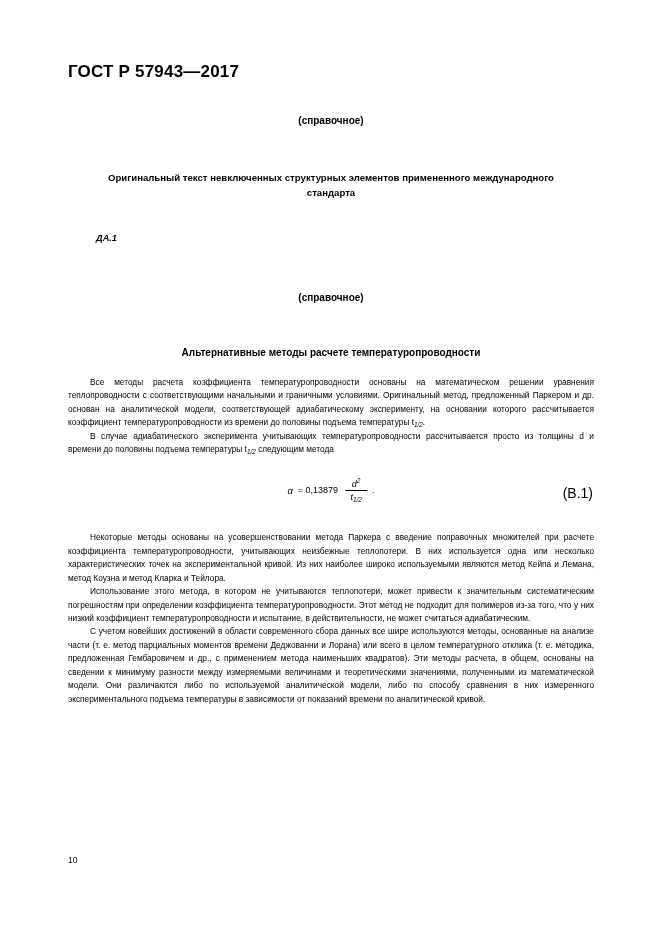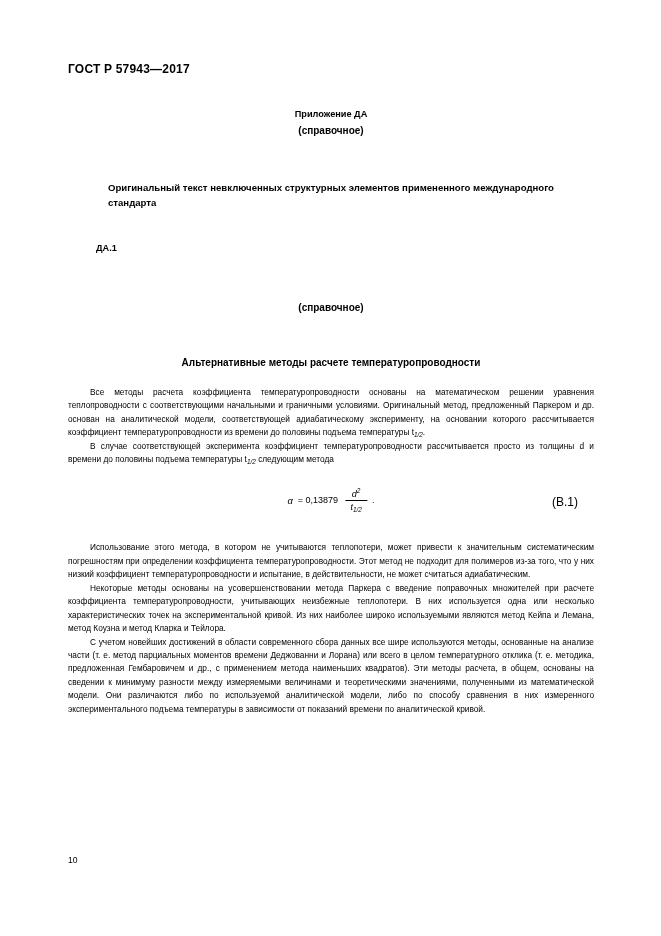--- a/index.html
+++ b/index.html
@@ -21,21 +21,21 @@
     width: 661px;
     height: 936px;
   }
   .content {
     position: absolute;
     left: 68px;
     top: 62px;
     width: 526px;
   }
   .doc-header {
-    font-size: 12px;
+    font-size: 17px;
     font-weight: bold;
     letter-spacing: 0.2px;
     margin-bottom: 30px;
   }
   .center {
     text-align: center;
   }
   .annex-label {
     font-size: 9.2px;
     font-weight: bold;
@@ -47,27 +47,28 @@
     line-height: 1.75;
   }
   .spacer-32 { height: 32px; }
   .spacer-18 { height: 18px; }
   .spacer-40 { height: 40px; }
   .spacer-46 { height: 46px; }
   .title-block {
     font-size: 9.6px;
     font-weight: bold;
     line-height: 1.65;
-    text-align: left;
+    text-align: center;
     padding: 0 40px;
   }
   .clause-num {
     font-size: 9.2px;
     font-weight: bold;
     margin-left: 28px;
+    font-style: italic;
   }
   .section-title {
     font-size: 10px;
     font-weight: bold;
     text-align: center;
   }
   .body-text {
     font-size: 8.3px;
     line-height: 1.62;
     text-align: justify;
@@ -126,42 +127,41 @@
     vertical-align: super;
     font-style: italic;
   }
   sub.sub {
     font-size: 6.4px;
     vertical-align: -0.25em;
     font-style: italic;
   }
   .eq-num {
     position: absolute;
-    right: 16px;
+    right: 1px;
     top: 12px;
-    font-size: 12px;
+    font-size: 14px;
   }
   .page-number {
     position: absolute;
     left: 68px;
     top: 855px;
     font-size: 8.6px;
     text-align: right;
   }
 </style>
 </head>
 <body>
 
 <div class="page">
 
   <div class="content">
 
     <div class="doc-header">ГОСТ Р 57943—2017</div>
 
-    <div class="center annex-label">Приложение ДА</div>
     <div class="center annex-sub">(справочное)</div>
 
     <div class="spacer-40"></div>
 
     <div class="title-block">Оригинальный текст невключенных структурных элементов примененного международного стандарта</div>
 
     <div class="spacer-32"></div>
 
     <div class="clause-num">ДА.1</div>
 
@@ -170,40 +170,40 @@
     <div class="center annex-sub">(справочное)</div>
 
     <div class="spacer-40"></div>
 
     <div class="section-title">Альтернативные методы расчете температуропроводности</div>
 
     <div class="spacer-18"></div>
 
     <div class="body-text">
       <p><span>Все методы расчета коэффициента температуропроводности основаны на математическом решении уравнения теплопроводности с соответствующими начальными и граничными условиями. Оригинальный метод, предложенный Паркером и др. основан на аналитической модели, соответствующей адиабатическому эксперименту, на основании которого рассчитывается коэффициент температуропроводности из времени до половины подъема температуры t</span><sub class="sub">1/2</sub><span>.</span></p>
-      <p><span>В случае соответствующей эксперимента коэффициент температуропроводности рассчитывается просто из толщины d и времени до половины подъема температуры t</span><sub class="sub">1/2</sub><span> следующим метода</span></p>
+      <p><span>В случае адиабатического эксперимента учитывающих температуропроводности рассчитывается просто из толщины d и времени до половины подъема температуры t</span><sub class="sub">1/2</sub><span> следующим метода</span></p>
     </div>
 
     <div class="formula-row">
       <div class="formula">
         <span class="alpha">α</span>
         <span>= 0,13879</span>
         <span class="frac">
           <span class="num"><span>d</span><sup class="exp">2</sup></span>
           <span class="bar"></span>
           <span class="den"><span>t</span><sub class="sub">1/2</sub></span>
         </span>
         <span>.</span>
       </div>
       <div class="eq-num">(В.1)</div>
     </div>
 
     <div class="body-text">
+      <p>Некоторые методы основаны на усовершенствовании метода Паркера с введение поправочных множителей при расчете коэффициента температуропроводности, учитывающих неизбежные теплопотери. В них используется одна или несколько характеристических точек на экспериментальной кривой. Из них наиболее широко используемыми являются метод Кейпа и Лемана, метод Коузна и метод Кларка и Тейлора.</p>
       <p>Использование этого метода, в котором не учитываются теплопотери, может привести к значительным систематическим погрешностям при определении коэффициента температуропроводности. Этот метод не подходит для полимеров из-за того, что у них низкий коэффициент температуропроводности и испытание, в действительности, не может считаться адиабатическим.</p>
-      <p>Некоторые методы основаны на усовершенствовании метода Паркера с введение поправочных множителей при расчете коэффициента температуропроводности, учитывающих неизбежные теплопотери. В них используется одна или несколько характеристических точек на экспериментальной кривой. Из них наиболее широко используемыми являются метод Кейпа и Лемана, метод Коузна и метод Кларка и Тейлора.</p>
       <p>С учетом новейших достижений в области современного сбора данных все шире используются методы, основанные на анализе части (т. е. метод парциальных моментов времени Деджованни и Лорана) или всего в целом температурного отклика (т. е. методика, предложенная Гембаровичем и др., с применением метода наименьших квадратов). Эти методы расчета, в общем, основаны на сведении к минимуму разности между измеряемыми величинами и теоретическими значениями, полученными из математической модели. Они различаются либо по используемой аналитической модели, либо по способу сравнения в них измеренного экспериментального подъема температуры в зависимости от показаний времени по аналитической кривой.</p>
     </div>
 
   </div>
 
   <div class="page-number">10</div>
 
 </div>
 
 </body></html>

